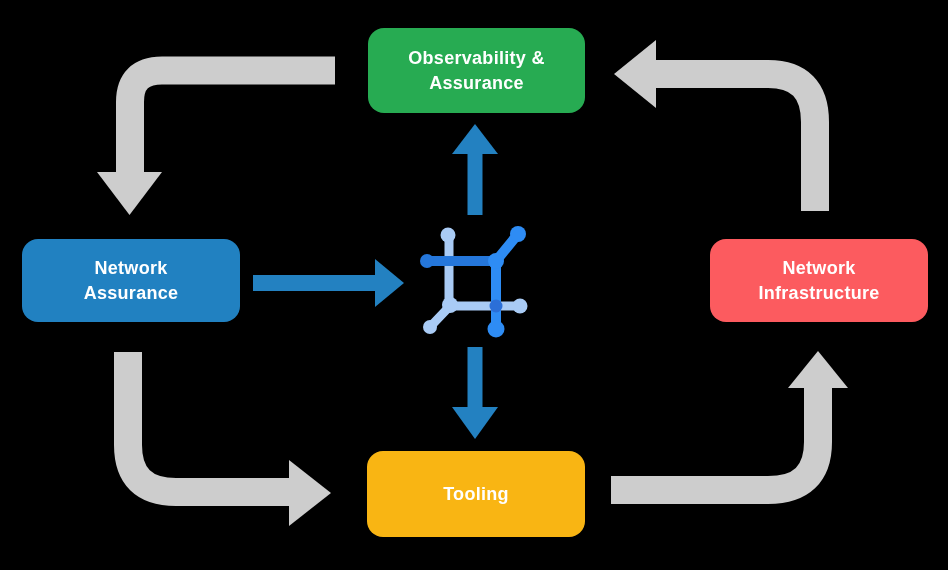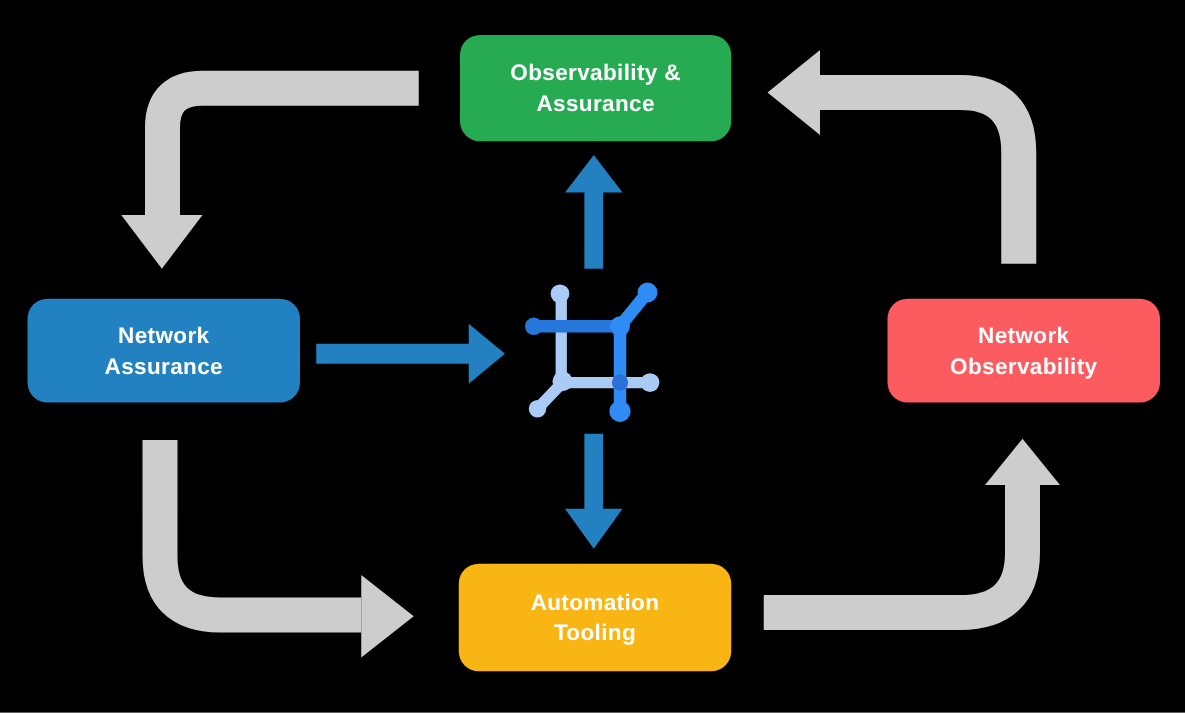--- a/index.html
+++ b/index.html
@@ -117,21 +117,20 @@
     <span>Assurance</span>
   </div>
 
   <div class="node-box" id="box-operations" style="background-color: rgb(33, 129, 193);">
     <span>Network</span>
     <span>Assurance</span>
   </div>
 
   <div class="node-box" id="box-infrastructure" style="background-color: rgb(252, 91, 95);">
     <span>Network</span>
-    <span>Observability</span>
+    <span>Infrastructure</span>
   </div>
 
   <div class="node-box" id="box-automation" style="background-color: rgb(249, 181, 19);">
-    <span>Automation</span>
     <span>Tooling</span>
   </div>
 
 </div>
 
 </body></html>

